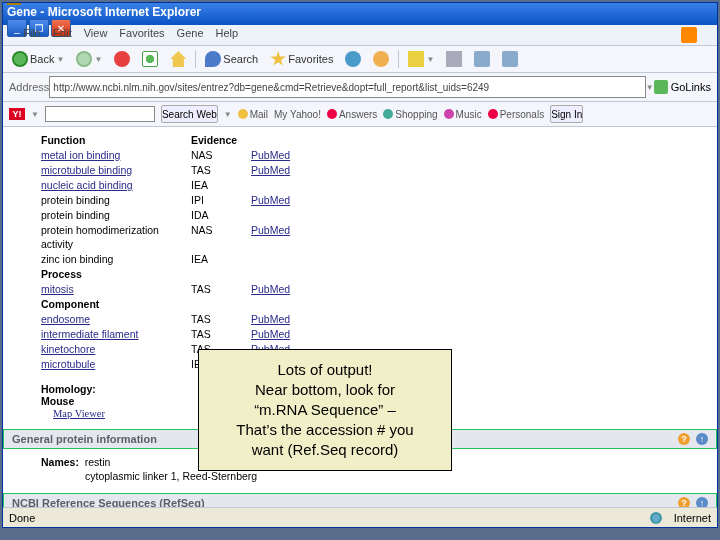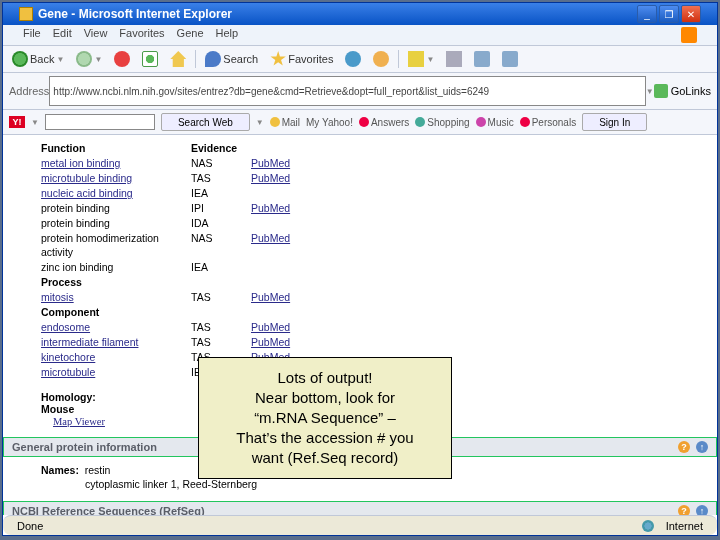--- a/index.html
+++ b/index.html
@@ -1,19 +1,19 @@
 <!DOCTYPE html>
 <html><head>
 <meta charset="utf-8">
 <style>
   * { margin: 0; padding: 0; box-sizing: border-box; }
   body { font-family: Tahoma, Arial, sans-serif; font-size: 11px; background: #5a6e8c; width: 720px; height: 540px; overflow: hidden; }
   .outer { background: #5a6e8c; padding: 2px; }
   .window { background: #fff; border: 1px solid #003399; }
-  .titlebar { background: linear-gradient(to bottom, #3a80e8, #0953c5); color: #fff; height: 22px; display: flex; align-items: center; padding: 0 16px; }
+  .titlebar { background: linear-gradient(to bottom, #3a80e8, #0953c5); color: #fff; height: 22px; display: flex; padding: 0 4px; flex-direction: column; }
   .titlebar .ticon { width: 14px; height: 14px; background: #f0c040; margin-right: 5px; border: 1px solid #b08000;}
   .titlebar .ttext { flex: 1; font-weight: bold; font-size: 12px; }
   .winbtns { display:flex; gap:2px;}
   .winbtn { width: 20px; height: 18px; background: linear-gradient(#4e8cf0,#1a5bc0); border:1px solid #2a5caa; border-radius:2px; color:#fff; font-size:10px; display:flex; align-items:center; justify-content:center;}
   .winbtn.close { background: linear-gradient(#f07050,#d03010);}
   .menubar { background: #eef3fa; display: flex; gap: 12px; padding: 2px 20px; border-bottom: 1px solid #c0c8d8; font-size: 11px; color:#444;}
   .menubar span { cursor: default; }
   .msn { width:16px; height:16px; background:#f80; margin-left:auto; border-radius:2px; position:relative;}
   .toolbar { background: #f4f6fb; display: flex; align-items: center; gap: 6px; padding: 3px 6px; border-bottom: 1px solid #c0c8d8; }
   .tbtn { display: flex; align-items: center; gap: 2px; font-size: 11px; padding:2px 3px; border-radius:3px; color:#333;}
@@ -27,47 +27,47 @@
   .ico.search { background: radial-gradient(circle at 35% 35%, transparent 25%, #4a7ac8 30%, transparent 35%), #4a7ac8; border-radius:50% 50% 50% 0;}
   .ico.fav { background:#f0c040; clip-path: polygon(50% 0,61% 35%,98% 35%,68% 57%,79% 91%,50% 70%,21% 91%,32% 57%,2% 35%,39% 35%);}
   .ico.media { background:#4a9aca; border-radius:50%;}
   .ico.hist { background:#f0b050; border-radius:50%;}
   .ico.mail { background:#e8d040;}
   .ico.print { background:#aab;}
   .ico.generic { background:#8ac; border-radius:2px;}
   .sep { width:1px; height:18px; background:#c0c8d8;}
   .addrbar { background:#f4f6fb; display:flex; align-items:center; padding:3px 6px; border-bottom:1px solid #c0c8d8;}
   .addrbar label { font-size:11px; color:#666;}
-  .addrinput { flex:1; height:30px; border:1px solid #888; background:#fff; font-size:10px; padding:0 3px; color:#444;}
+  .addrinput { flex:1; height:22px; border:1px solid #888; background:#fff; font-size:10px; padding:0 3px; color:#444;}
   .gobtn { display:flex; align-items:center; gap:3px; font-size:11px;}
   .gobtn .ico { width:14px; height:14px; background:#5ab85a; border-radius:2px;}
   .yahoo { background:#f4f6fb; display:flex; align-items:center; gap:6px; padding:3px 6px; border-bottom:1px solid #c0c8d8; font-size:10px;}
   .yahoo .yicon { width:16px; height:12px; background:#d02; color:#fff; font-weight:bold; display:flex; align-items:center; justify-content:center; font-size:9px;}
   .yahoo input { width:110px; height:16px; border:1px solid #888; font-size:10px;}
-  .ybtn { height:18px; border:1px solid #aaa; background:#eef; font-size:10px; padding:0 16px; border-radius:2px;}
+  .ybtn { height:18px; border:1px solid #aaa; background:#eef; font-size:10px; padding:0 0; border-radius:2px;}
   .ylink { color:#555; display:flex; align-items:center; gap:2px;}
   .ylink .dot { width:10px; height:10px; border-radius:50%;}
   .mail2 { background:#f0c040;} .ansdot{background:#e04;} .shopdot{background:#4a9;} .musdot{background:#c4a;} .perdot{background:#e04;}
   .content { background:#fff; height:380px; overflow:hidden; padding: 6px 10px 20px 38px; position:relative; font-family: Arial, sans-serif;}
   .go-table { display:grid; grid-template-columns: 150px 60px auto; row-gap:1px; font-size:10.5px; line-height:14px;}
   .func { color:#2a2a8a; text-decoration:underline; cursor:pointer;}
   .plain { color:#000;}
   .hdr { font-weight:bold; color:#000; font-size:10.5px;}
   .pm { color:#2a2a8a; text-decoration:underline;}
   .section-row { grid-column: 1 / -1; font-weight:bold; margin-top:0;}
   .homology { margin-top:12px; font-size:10.5px;}
   .homology .hb { font-weight:bold;}
   .map { color:#2a2a8a; text-decoration:underline; margin-left:12px;font-family:Liberation Serif, serif;}
   .band { background:#e4e8ee; border:1px solid #22c55e; padding:3px 8px; margin:10px -10px 6px -38px; font-size:11px; font-weight:bold; color:#5a5e68; display:flex; align-items:center;}
   .band .qs { margin-left:auto; display:flex; gap:6px;}
   .qmark { width:12px; height:12px; border-radius:50%; background:#f0a030; color:#fff; font-size:9px; display:flex; align-items:center; justify-content:center; font-weight:bold;}
   .names { font-size:10.5px; margin-left:0; line-height:14px;}
   .names b { font-weight:bold;}
   .callout { position:absolute; left:195px; top:222px; width:254px; background:#f0efc8; border:1.5px solid #000; padding:10px 12px; font-family: Arial, sans-serif; font-size:15px; text-align:center; line-height:20px;}
-  .statusbar { background:#ece9d8; border-top:1px solid #c0c8d8; height:20px; display:flex; align-items:center; font-size:11px; padding:0 14px;border-radius:8px;}
+  .statusbar { background:#ece9d8; border-top:1px solid #c0c8d8; height:20px; display:flex; align-items:center; font-size:11px; padding:0 6px;}
   .statusbar .done{ flex:1;}
   .statusbar .zone { display:flex; align-items:center; gap:12px;}
   .globe { width:12px; height:12px; background:radial-gradient(circle,#6ac 40%,#49a 45%); border-radius:50%;}
 </style>
 </head>
 <body>
 
 <div class="outer">
 <div class="window">
 

